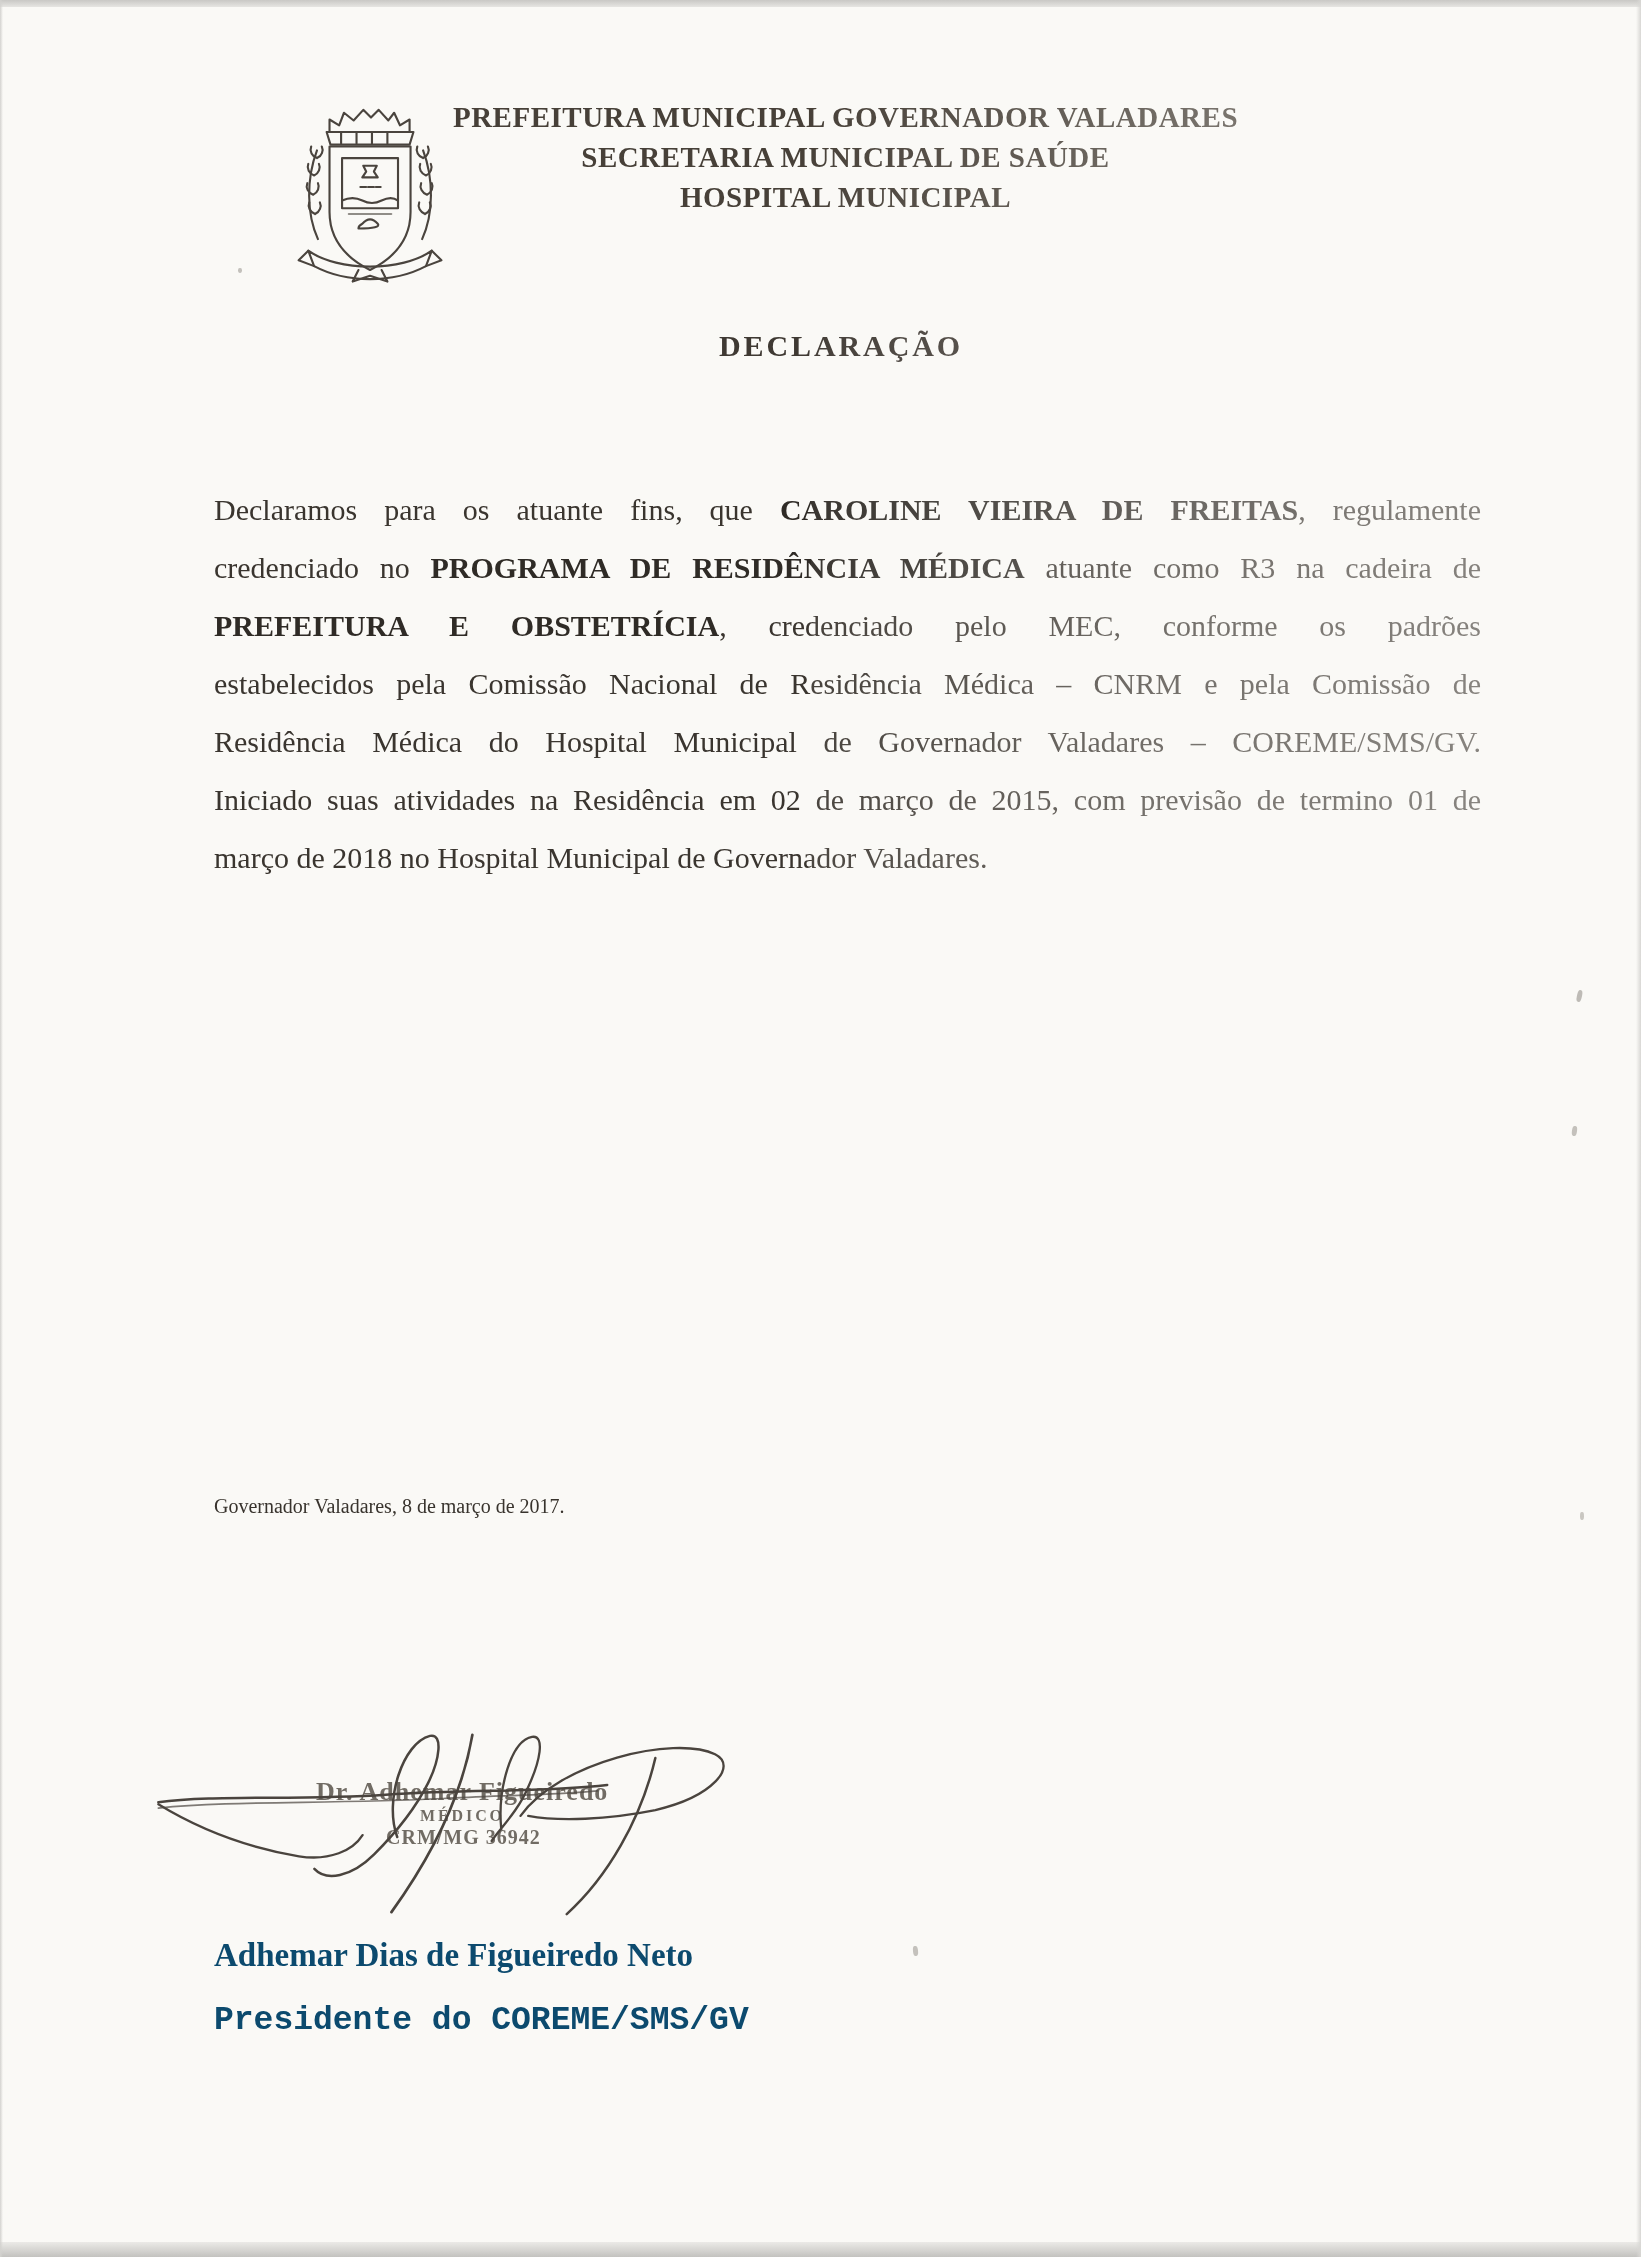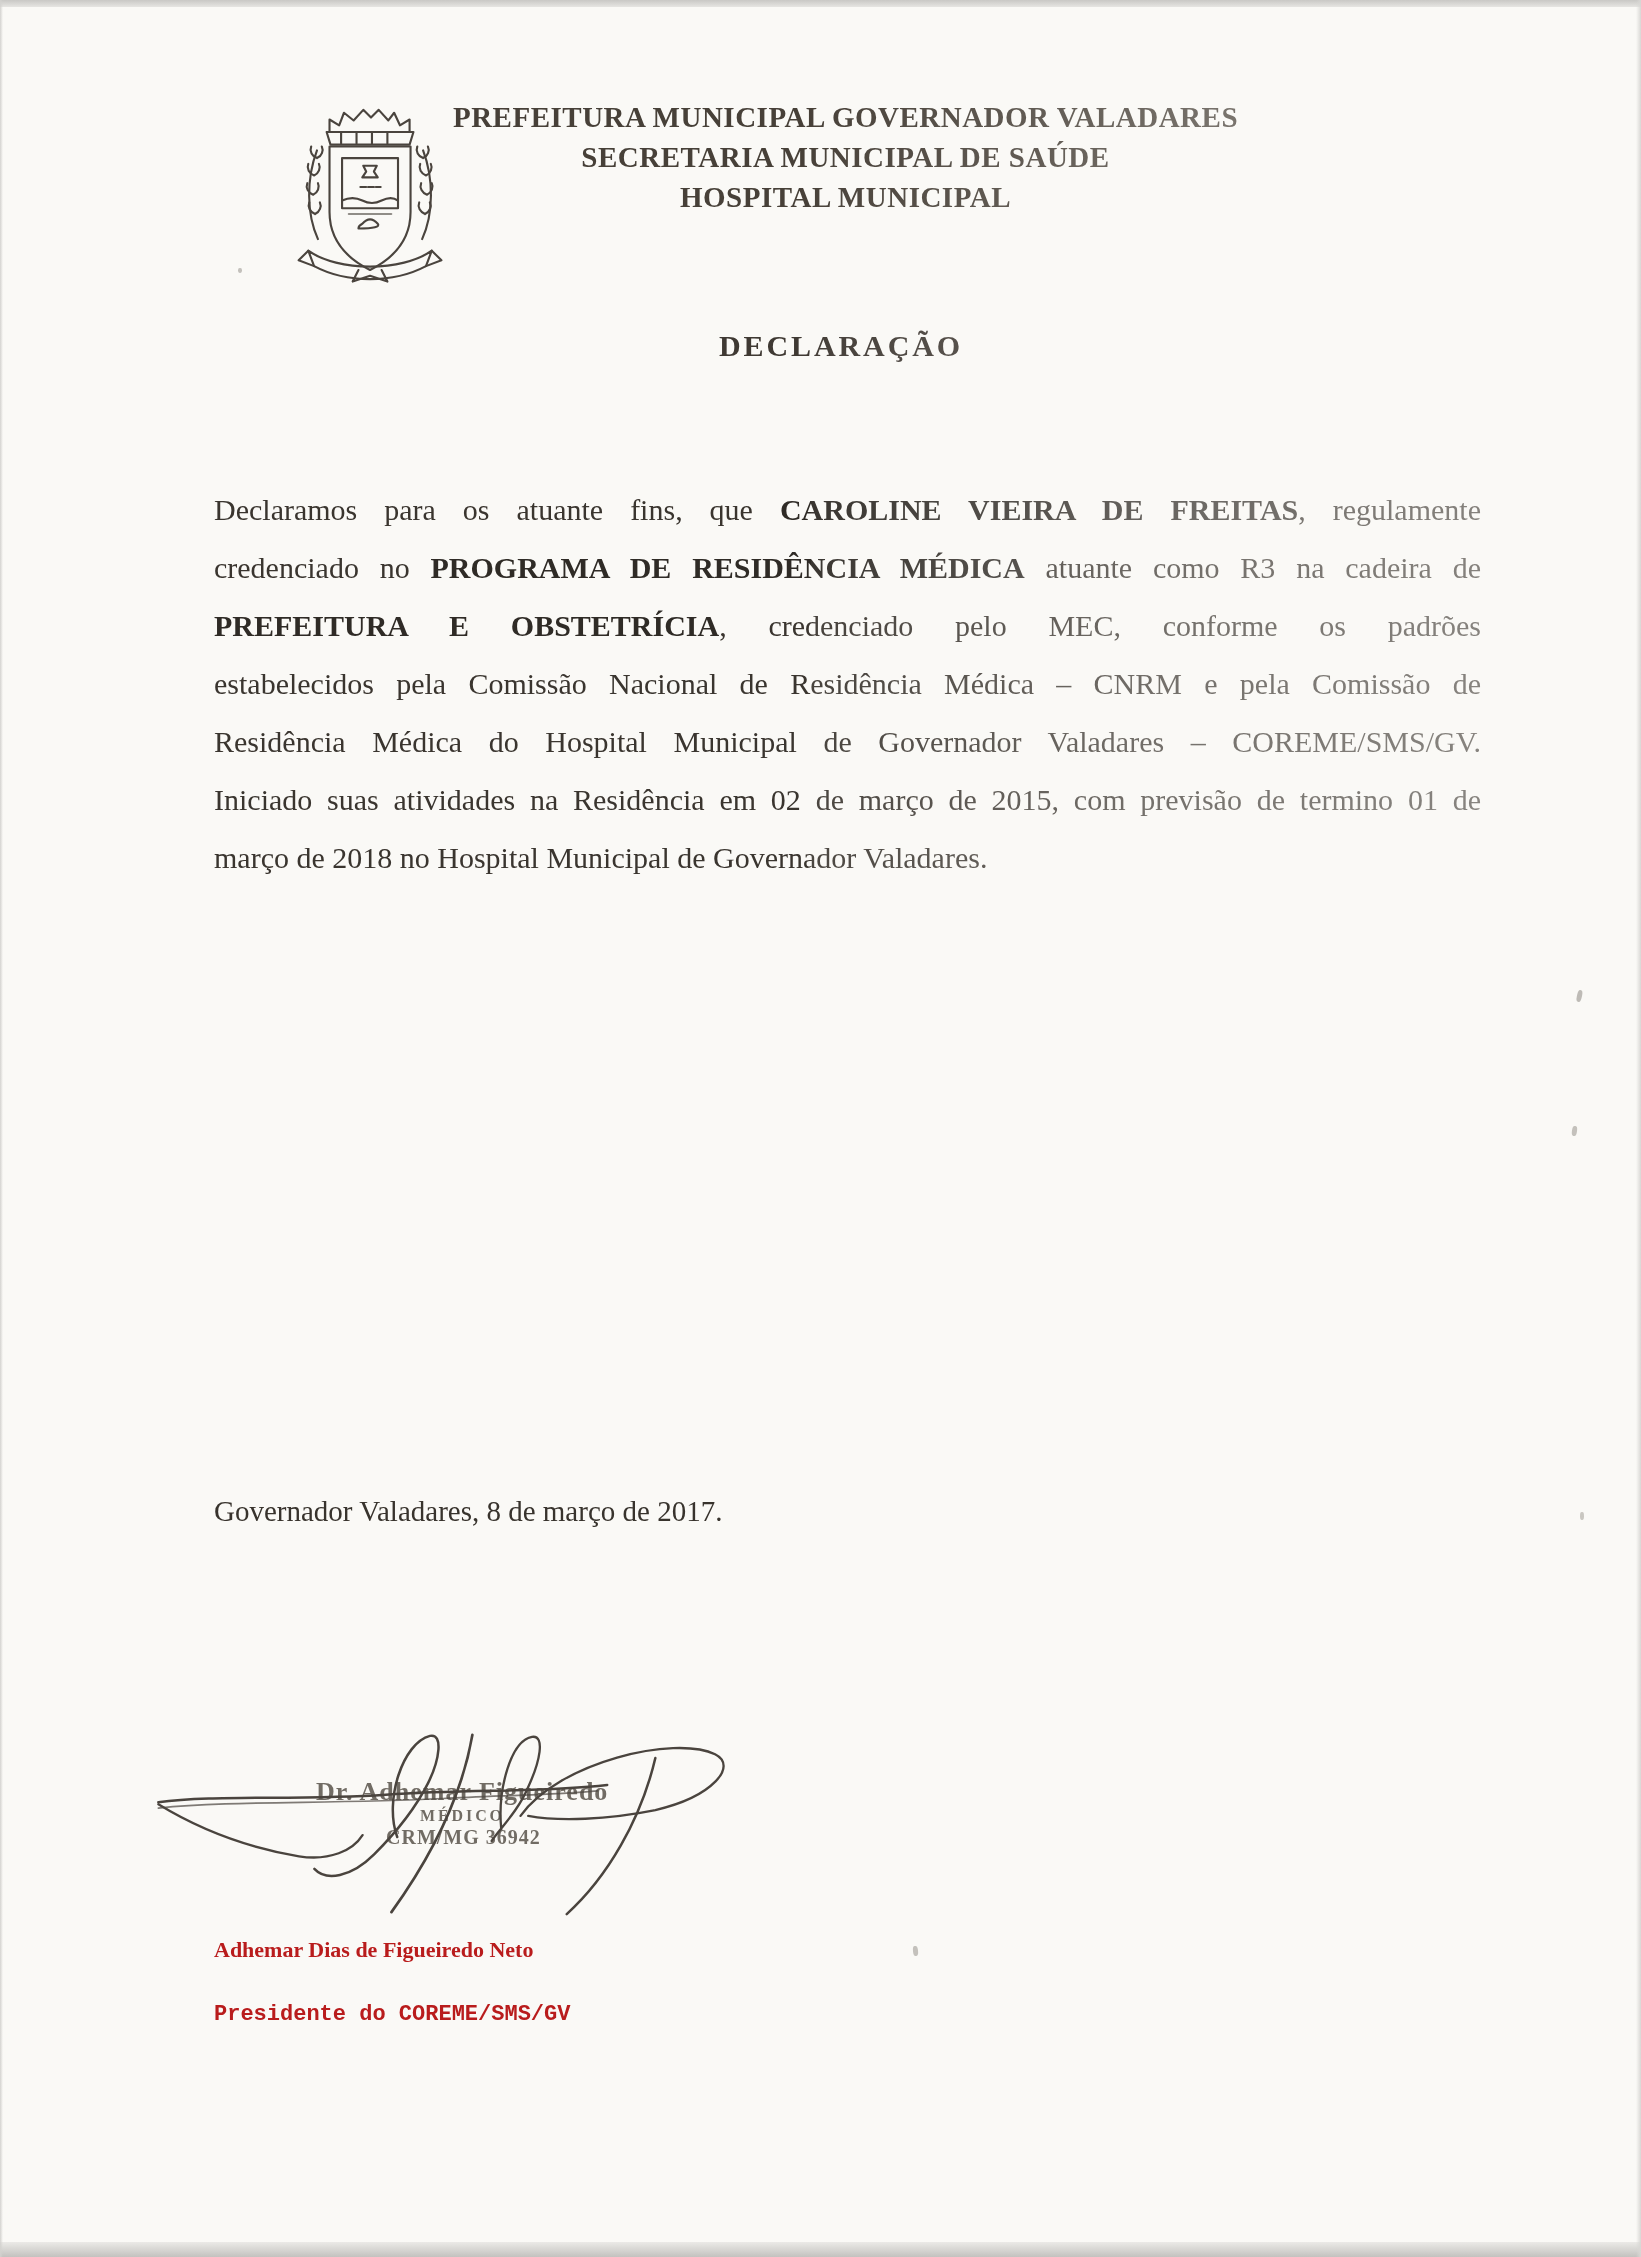--- a/index.html
+++ b/index.html
@@ -37,31 +37,31 @@
   .bl{height:58px;line-height:58px;white-space:nowrap;}
   .jl{text-align:justify;text-align-last:justify;white-space:normal;overflow:hidden;}
   .b{font-weight:bold;color:#2f2b26;}
 
   .fade{
     position:absolute;left:811px;top:87px;width:695px;height:826px;
     background:linear-gradient(100deg,rgba(250,249,246,0) 0%,rgba(250,249,246,.30) 55%,rgba(250,249,246,.42) 100%);
     pointer-events:none;
   }
 
-  .dateline{position:absolute;left:214px;top:1495px;font-size:29px;color:#38332d;}
+  .dateline{position:absolute;left:214px;top:1495px;font-size:20px;color:#38332d;}
 
   .sig{position:absolute;left:154px;top:1733px;width:603px;height:193px;}
   .sig-svg{position:absolute;left:0;top:0;width:603px;height:183px;}
   .sig-svg path{stroke:#4a443e;fill:none;stroke-linecap:round;}
   .stamp{position:absolute;color:#5f5951;font-weight:bold;opacity:.88;white-space:nowrap;}
   .stamp-name{left:162px;top:44px;font-size:26px;letter-spacing:1px;}
   .stamp-role{left:266px;top:74px;font-size:16px;letter-spacing:2.9px;}
   .stamp-crm{left:232px;top:93px;font-size:20px;letter-spacing:1px;text-align:center;}
 
-  .signer{position:absolute;left:214px;font-weight:bold;font-size:22px;color:#b91c1c;}
+  .signer{position:absolute;left:214px;font-weight:bold;font-size:33px;color:#0c4a6e;}
   .signer.name{top:1937px;}
   .signer.role{top:2002px;font-family:Liberation Mono, monospace;}
 
   .speck{position:absolute;background:#8d8981;border-radius:45%;}
   .s1{left:1577px;top:990px;width:4.8px;height:11.6px;opacity:.55;transform:rotate(12deg);}
   .s2{left:1572px;top:1126px;width:4.8px;height:9.7px;opacity:.5;transform:rotate(8deg);}
   .s3{left:1580px;top:1512px;width:3.9px;height:7.7px;opacity:.45;}
   .s4{left:913px;top:1946px;width:4.8px;height:9.7px;opacity:.5;transform:rotate(-6deg);}
   .s5{left:238px;top:268px;width:3.9px;height:4.8px;opacity:.5;}
 </style>

